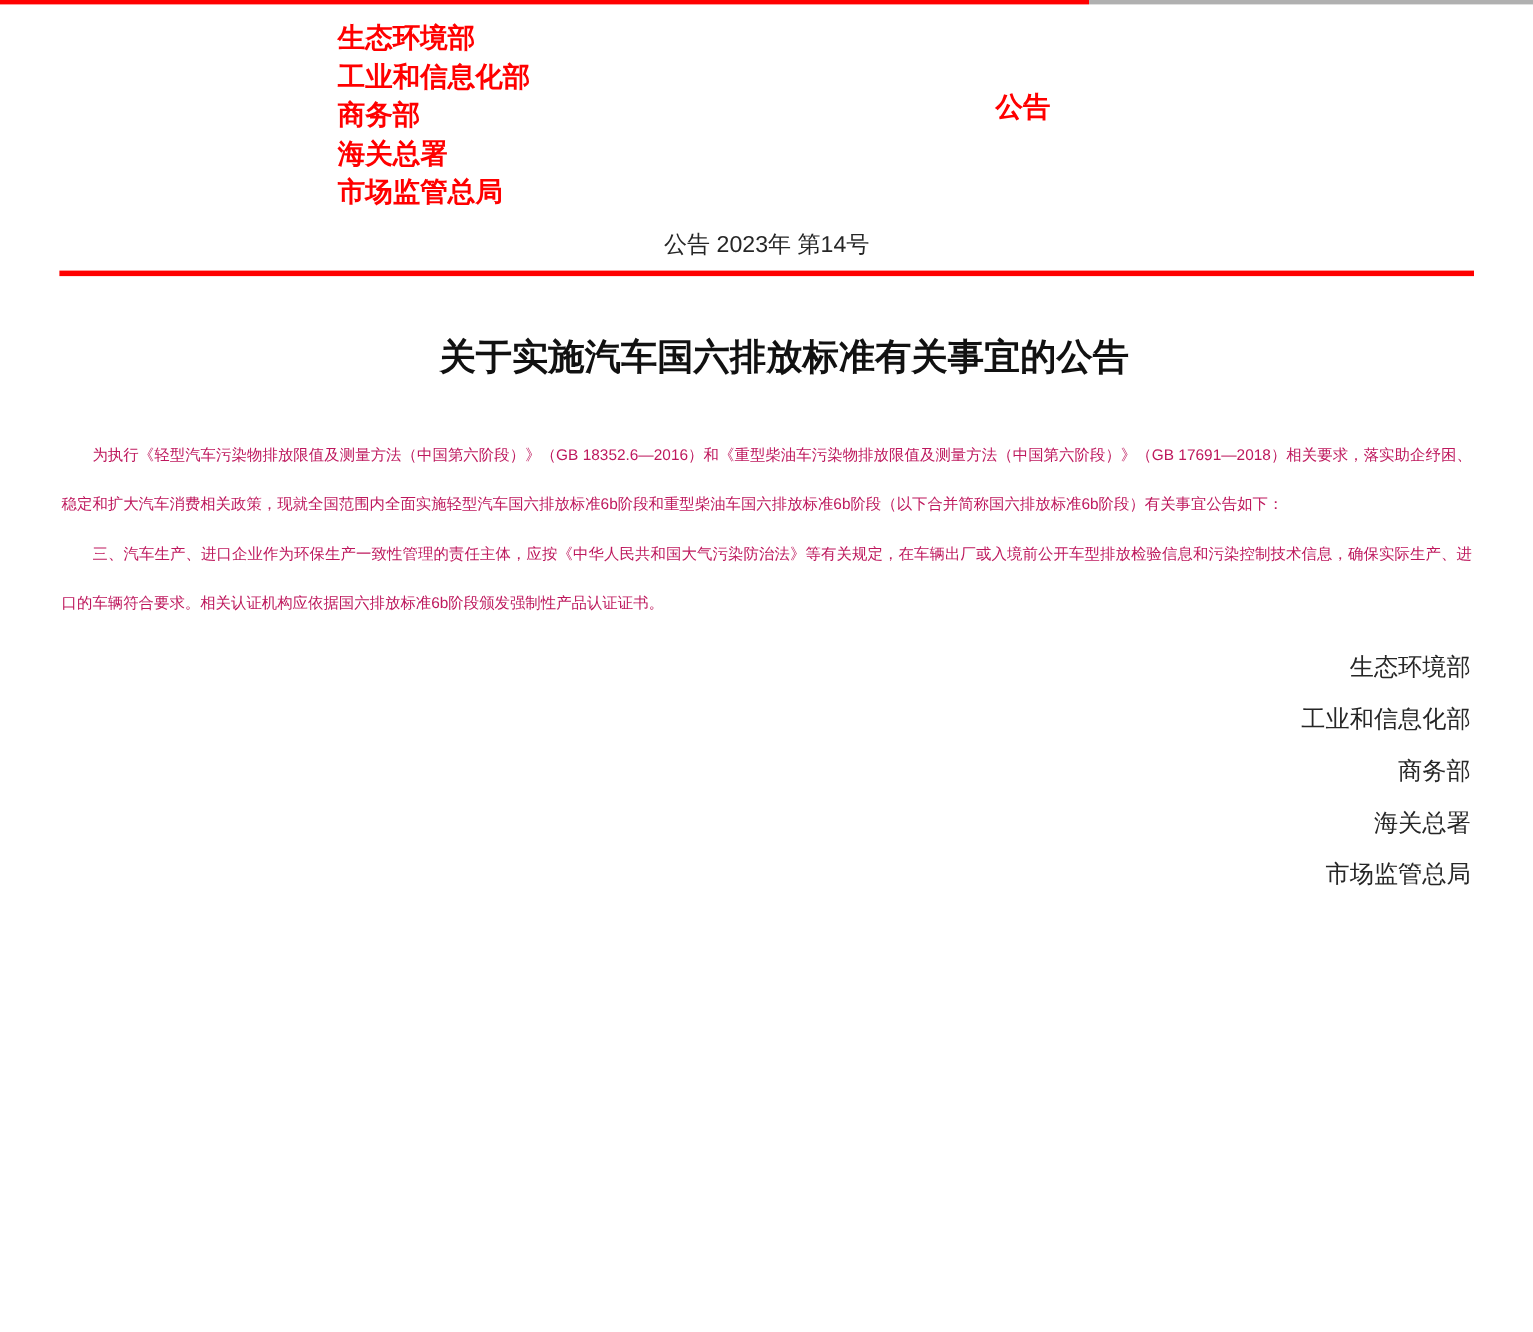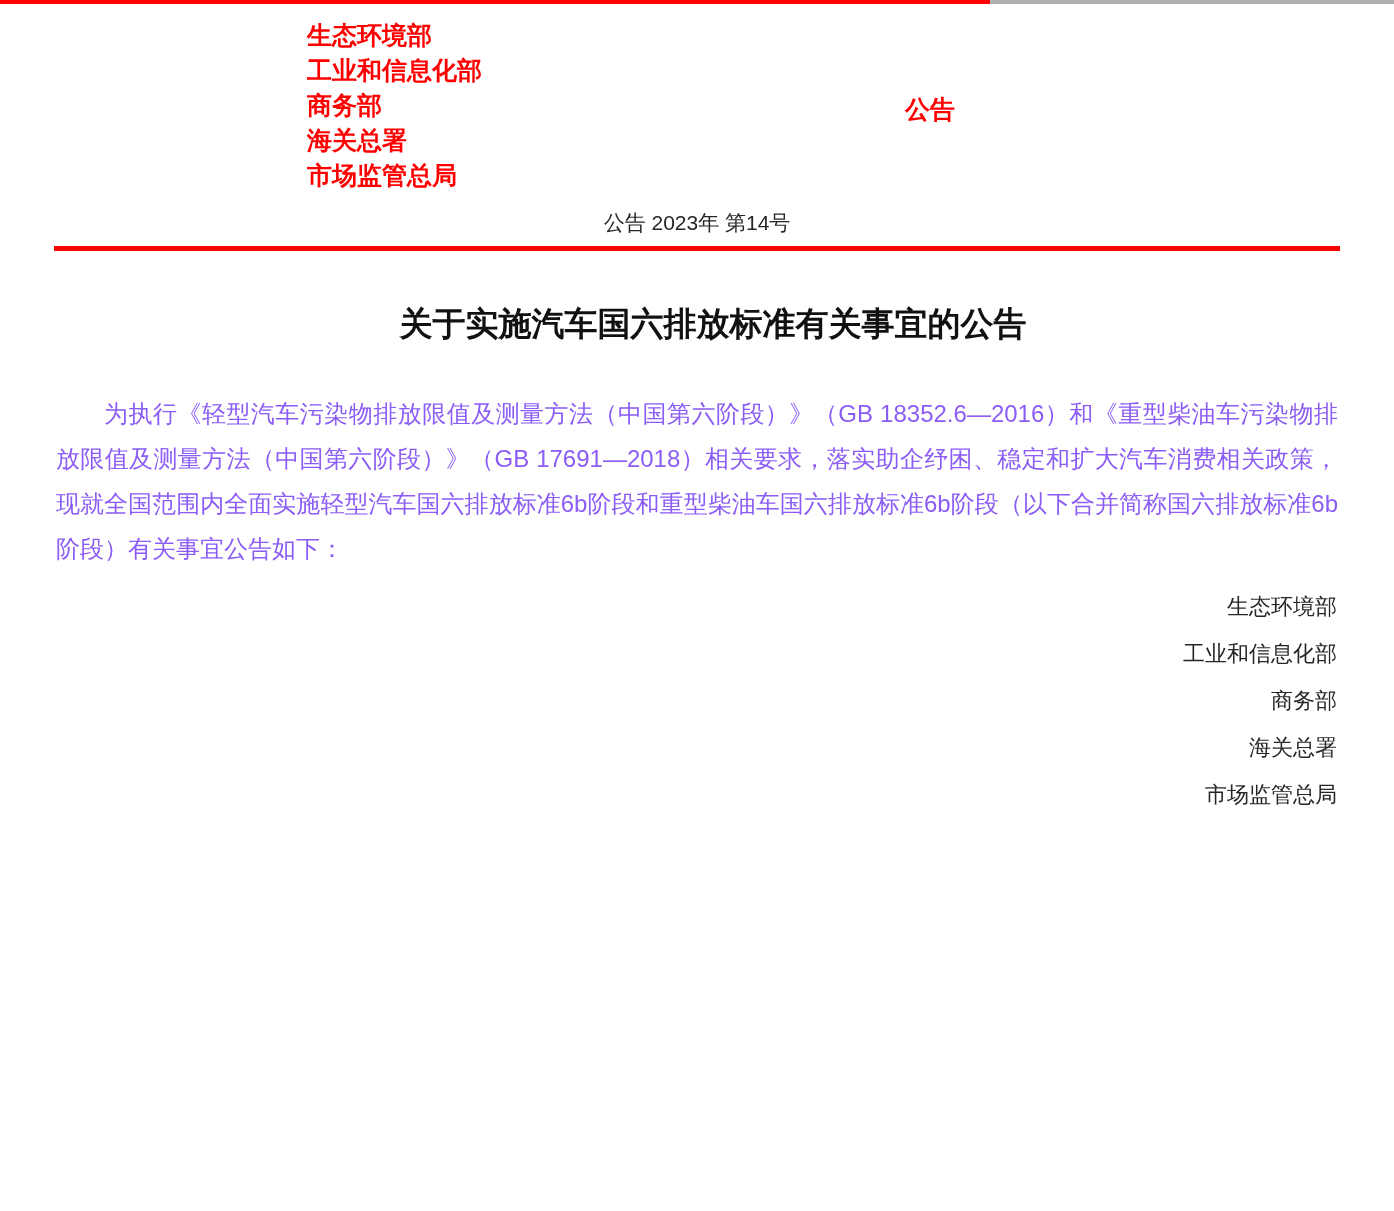--- a/index.html
+++ b/index.html
@@ -31,21 +31,21 @@
     position: relative;
     margin: 18px 0 0 307px;
     font-weight: 700;
     font-size: 25px;
     line-height: 35px;
   }
   .agency-line { white-space: nowrap; }
   .announcement-word {
     position: absolute;
     left: 598px;   
-    top: 74px;     
+    top: 62px;     
     font-weight: 700;
     font-size: 25px;
     line-height: 35px;
   }
 
   .doc-number {
     margin-top: 16px;
     text-align: center;
     font-size: 21px;
     line-height: 28px;
@@ -63,24 +63,24 @@
     text-align: center;
     font-size: 33px;
     font-weight: 700;
     line-height: 42px;
     color: #111111;
     margin-left: 32px;
   }
 
   .doc-body {
     margin: 46px 56px 0 56px;
-    font-size: 24px;
+    font-size: 14px;
     line-height: 45px;
     text-align: justify;
-    color: #8b5cf6;
+    color: #be185d;
   }
   .doc-body p { text-indent: 2em; }
 
   .signatures {
     margin-top: 12px;
     padding-right: 57px;
     text-align: right;
     font-size: 22px;
     line-height: 47px;
     color: #262626;
@@ -111,20 +111,21 @@
   <div class="doc-number">公告 2023年 第14号</div>
 
   <hr class="red-rule" style="background: rgb(255, 0, 0);">
 
   <main>
     <h1 class="doc-title">关于实施汽车国六排放标准有关事宜的公告</h1>
 
     <div class="doc-body">
 
     <p>为执行《轻型汽车污染物排放限值及测量方法（中国第六阶段）》（GB 18352.6—2016）和《重型柴油车污染物排放限值及测量方法（中国第六阶段）》（GB 17691—2018）相关要求，落实助企纾困、稳定和扩大汽车消费相关政策，现就全国范围内全面实施轻型汽车国六排放标准6b阶段和重型柴油车国六排放标准6b阶段（以下合并简称国六排放标准6b阶段）有关事宜公告如下：</p>
+        <p>三、汽车生产、进口企业作为环保生产一致性管理的责任主体，应按《中华人民共和国大气污染防治法》等有关规定，在车辆出厂或入境前公开车型排放检验信息和污染控制技术信息，确保实际生产、进口的车辆符合要求。相关认证机构应依据国六排放标准6b阶段颁发强制性产品认证证书。</p>
       </div>
 
     <div class="signatures">
 
     <div class="sig-line">生态环境部</div>
         <div class="sig-line">工业和信息化部</div>
         <div class="sig-line">商务部</div>
         <div class="sig-line">海关总署</div>
         <div class="sig-line">市场监管总局</div>
       </div>

